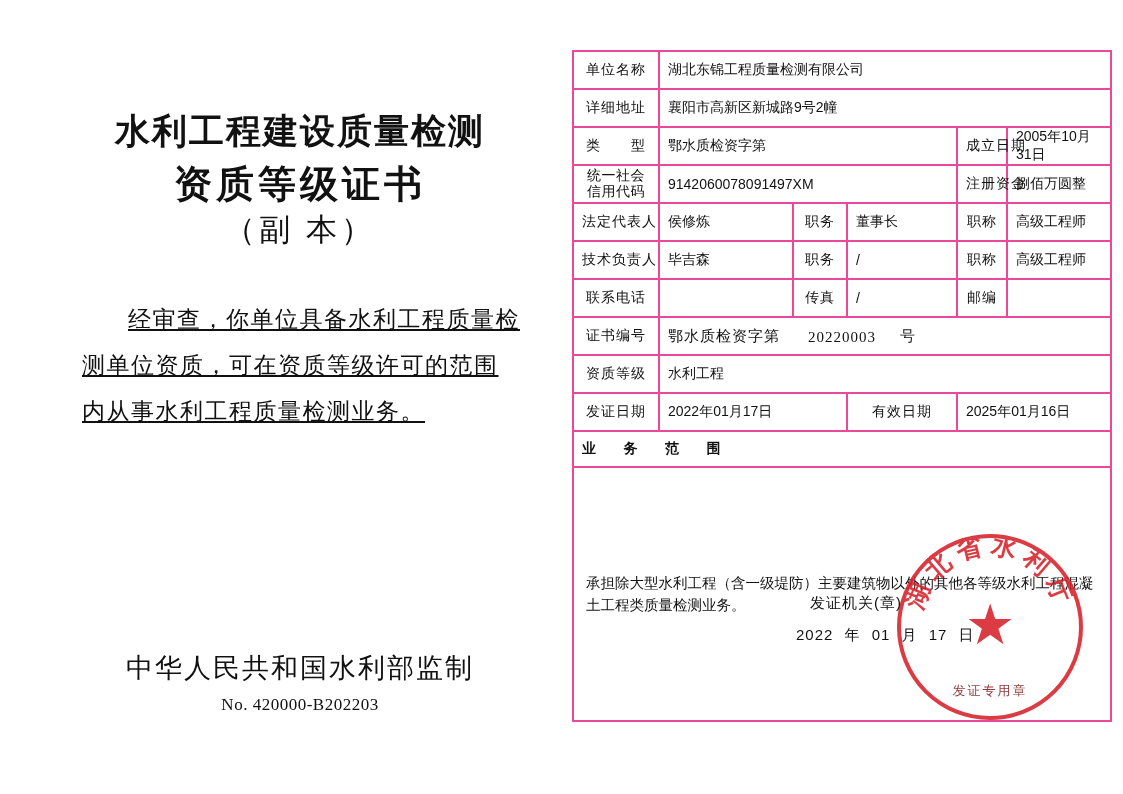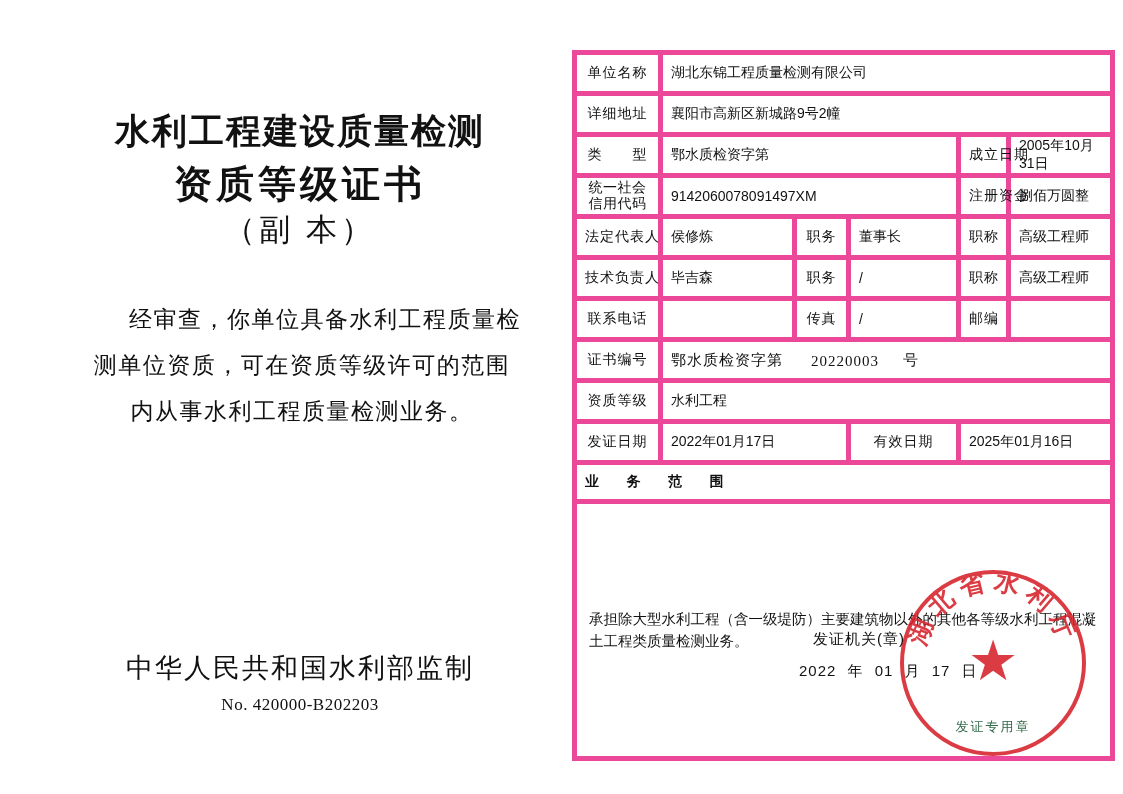--- a/index.html
+++ b/index.html
@@ -46,24 +46,25 @@
   }
   .subtitle {
     font-size: 31px;
     letter-spacing: 4px;
     font-family: "Liberation Serif", "DejaVu Serif", serif;
   }
   .body-text {
     margin-top: 46px;
     font-size: 23px;
     line-height: 2.0;
-    text-align: center;
+    text-align: left;
     letter-spacing: 1.5px;
     padding: 0 18px 0 22px;
     text-indent: 46px;
+    text-decoration: underline;
   }
   .issuer {
     position: absolute;
     left: 0;
     top: 540px;
     width: 480px;
     text-align: center;
     font-size: 27px;
     font-weight: normal;
     letter-spacing: 2px;
@@ -85,21 +86,21 @@
     top: 50px;
     width: 498px;
   }
   table.cert {
     border-collapse: collapse;
     width: 498px;
     table-layout: fixed;
     font-family: "Liberation Sans", sans-serif;
   }
   table.cert td {
-    border: 5px solid #ec4899;
+    border: 2px solid #ec4899;
     padding: 0 8px;
     font-size: 14px;
     vertical-align: middle;
     height: 36px;
   }
   td.lbl {
     text-align: center;
     font-family: "Liberation Serif", "DejaVu Serif", serif;
     font-size: 14px;
     letter-spacing: 1px;
@@ -203,21 +204,21 @@
     font-size: 25px;
     font-weight: bold;
     letter-spacing: 7px;
   }
   .seal .bottomtxt {
     position: absolute;
     left: 0;
     bottom: 16px;
     width: 100%;
     text-align: center;
-    color: #14532d;
+    color: #7f1d1d;
     font-family: "Liberation Serif", "DejaVu Serif", serif;
     font-size: 13px;
     letter-spacing: 2px;
   }
 </style>
 </head>
 <body>
 
 <div class="page">
 

